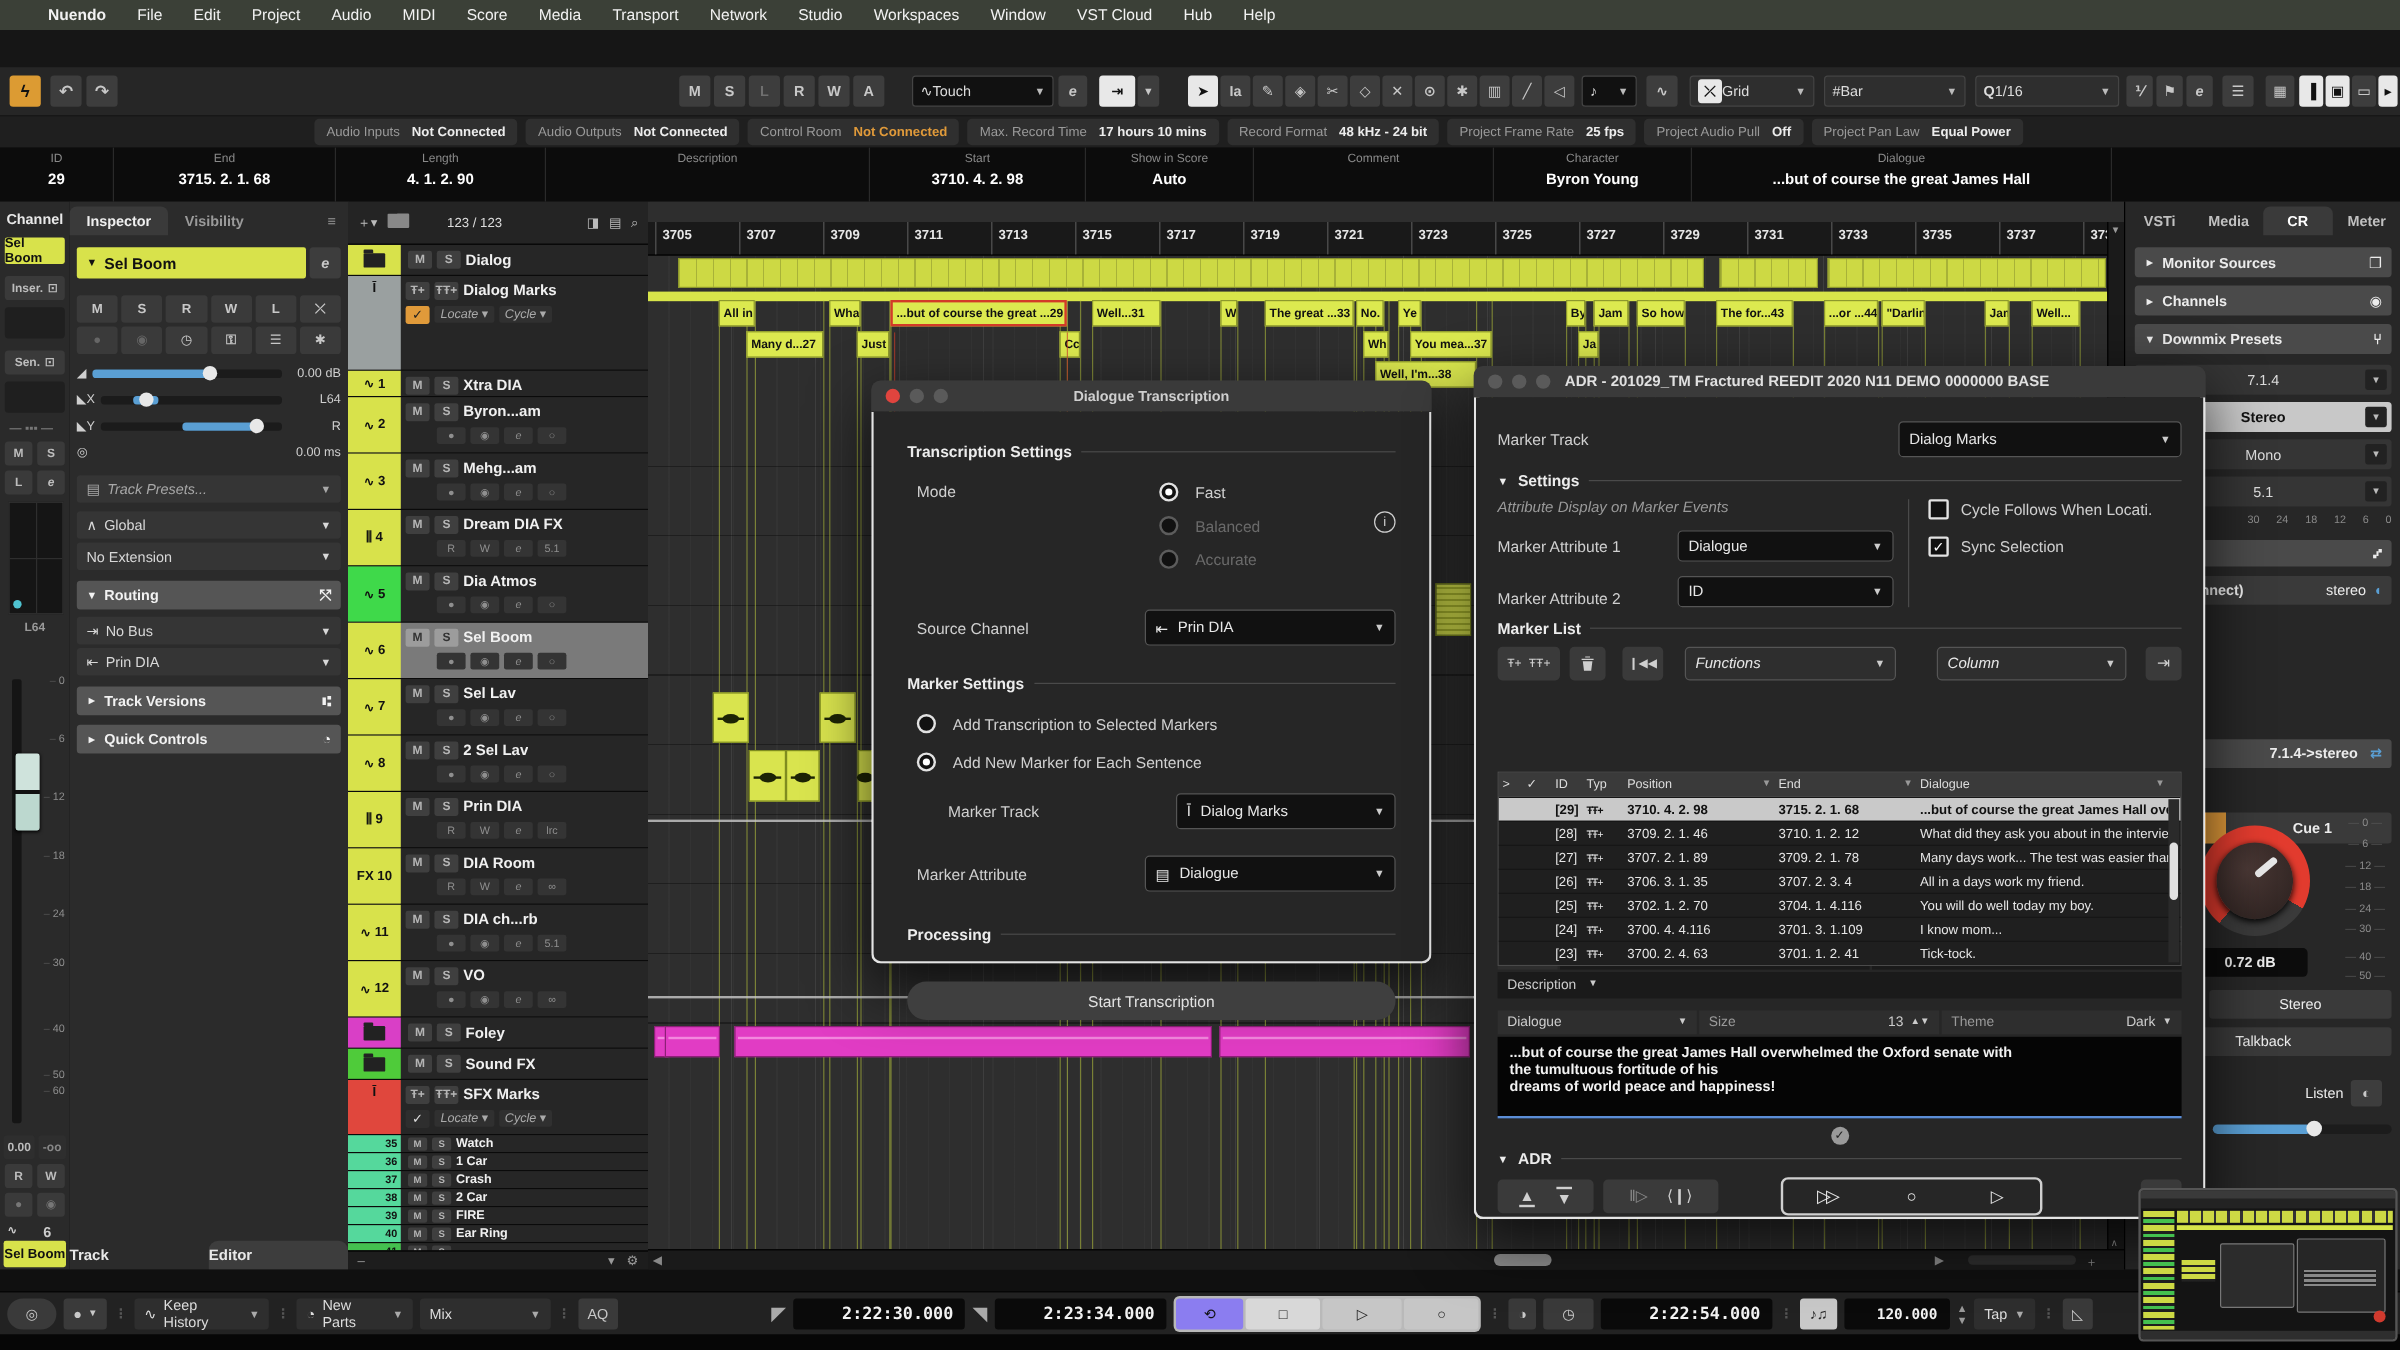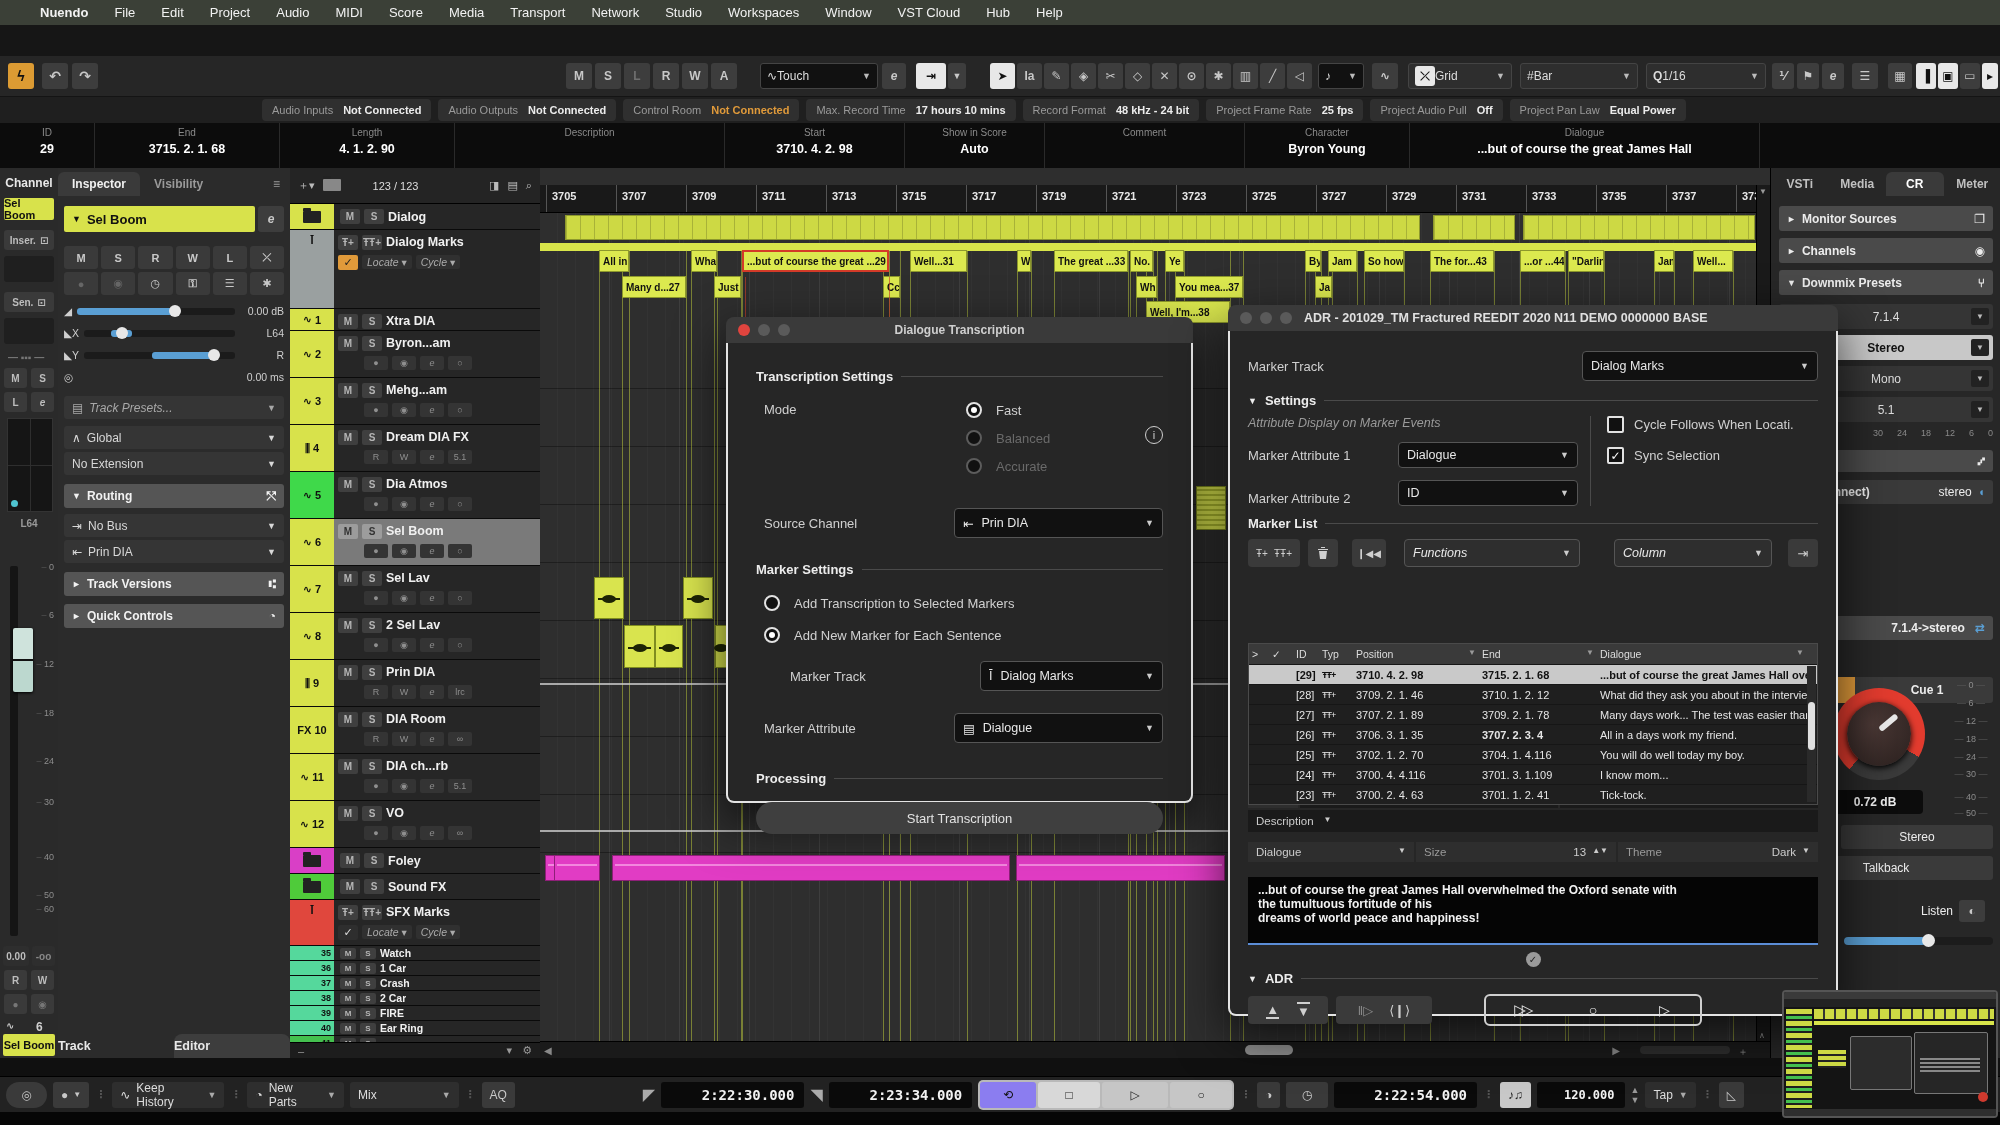--- a/index.html
+++ b/index.html
@@ -1205,21 +1205,21 @@
         <span class="flabel" style="width:190px;margin-left:8px;">Marker Attribute</span>
         <div class="dlg-dd" style="flex:1;">
             <span>▤</span>
             <span>Dialogue</span>
             <span class="car">▼</span>
           </div>
       </div>
       <div class="secthead" style="margin-top:28px;">
           <span>Processing</span>
         </div>
-      <div style="margin-top:16px;background:#3f3f3f;border-radius:16px;height:32px;display:flex;align-items:center;justify-content:center;font-size:13px;color:#e2e2e2;">Start Transcription</div>
+      <div style="margin-top:32px;background:#3f3f3f;border-radius:16px;height:32px;display:flex;align-items:center;justify-content:center;font-size:13px;color:#e2e2e2;">Start Transcription</div>
     </div>
   </div>
 
   <div class="fwin" style="left:1228px;top:305px;width:610px;z-index:55;">
     <div class="wbar" style="justify-content:flex-start;padding-left:76px;">
       <span class="lights" style="top:7px;">
           <i></i>
           <i></i>
           <i></i>
         </span>
@@ -1327,21 +1327,21 @@
             <span class="mtc" style="width: 126px;">3707. 2. 1. 89</span>
             <span class="mtc" style="width: 118px;">3709. 2. 1. 78</span>
             <span class="mtc" style="width: 210px;">Many days work... The test  was easier than</span>
           </div>
           <div class="mtr">
             <span class="mtc" style="width: 20px;"></span>
             <span class="mtc" style="width: 24px;"></span>
             <span class="mtc" style="width: 26px;">[26]</span>
             <span class="mtc mico" style="width: 34px;">ŦŦ+</span>
             <span class="mtc" style="width: 126px;">3706. 3. 1. 35</span>
-            <span class="mtc" style="width: 118px; font-weight: bold;">3707. 2. 3.  4</span>
+            <span class="mtc" style="width: 118px;">3707. 2. 3.  4</span>
             <span class="mtc" style="width: 210px;">All in a days work my friend.</span>
           </div>
           <div class="mtr">
             <span class="mtc" style="width: 20px;"></span>
             <span class="mtc" style="width: 24px;"></span>
             <span class="mtc" style="width: 26px;">[25]</span>
             <span class="mtc mico" style="width: 34px;">ŦŦ+</span>
             <span class="mtc" style="width: 126px;">3702. 1. 2. 70</span>
             <span class="mtc" style="width: 118px;">3704. 1. 4.116</span>
             <span class="mtc" style="width: 210px;">You will do well today my boy.</span>
@@ -1401,21 +1401,21 @@
             <span style="color:#9a9a9a">Size</span>
             <span style="margin-left:auto;">13</span>
             <span style="font-size:8px;">▲▼</span>
           </span>
         <span style="background:#2e2e2e;padding:4px 8px;flex:1;display:flex;gap:6px;">
             <span style="color:#9a9a9a">Theme</span>
             <span style="margin-left:auto;">Dark</span>
             <span style="font-size:8px;">▼</span>
           </span>
       </div>
-      <div style="margin:15px 18px 0;background:#050505;border-bottom:2px solid #5b8dd6;padding:6px 10px;height:54px;font-size:12px;font-weight:bold;color:#f2f2f2;white-space:pre-line;position:relative;">...but of course the great James Hall overwhelmed the Oxford senate with
+      <div style="margin:2px 18px 0;background:#050505;border-bottom:2px solid #5b8dd6;padding:6px 10px;height:54px;font-size:12px;font-weight:bold;color:#f2f2f2;white-space:pre-line;position:relative;">...but of course the great James Hall overwhelmed the Oxford senate with
  the tumultuous fortitude of his
  dreams of world peace and happiness!</div>
       <div style="text-align:center;margin-top:4px;"><span style="display:inline-flex;width:15px;height:15px;border-radius:50%;background:#9a9a9a;color:#222;font-size:10px;align-items:center;justify-content:center;">✓</span></div>
       <div class="secthead" style="padding:4px 18px 0;">
           <span style="font-size:9px;">▼</span>
           <span>ADR</span>
         </div>
       <div style="display:flex;align-items:center;gap:8px;padding:8px 18px;">
         <span class="adrbtn" style="width:80px;gap:18px;">
             <span style="border-bottom:2px solid #cfcfcf;">▲</span>

